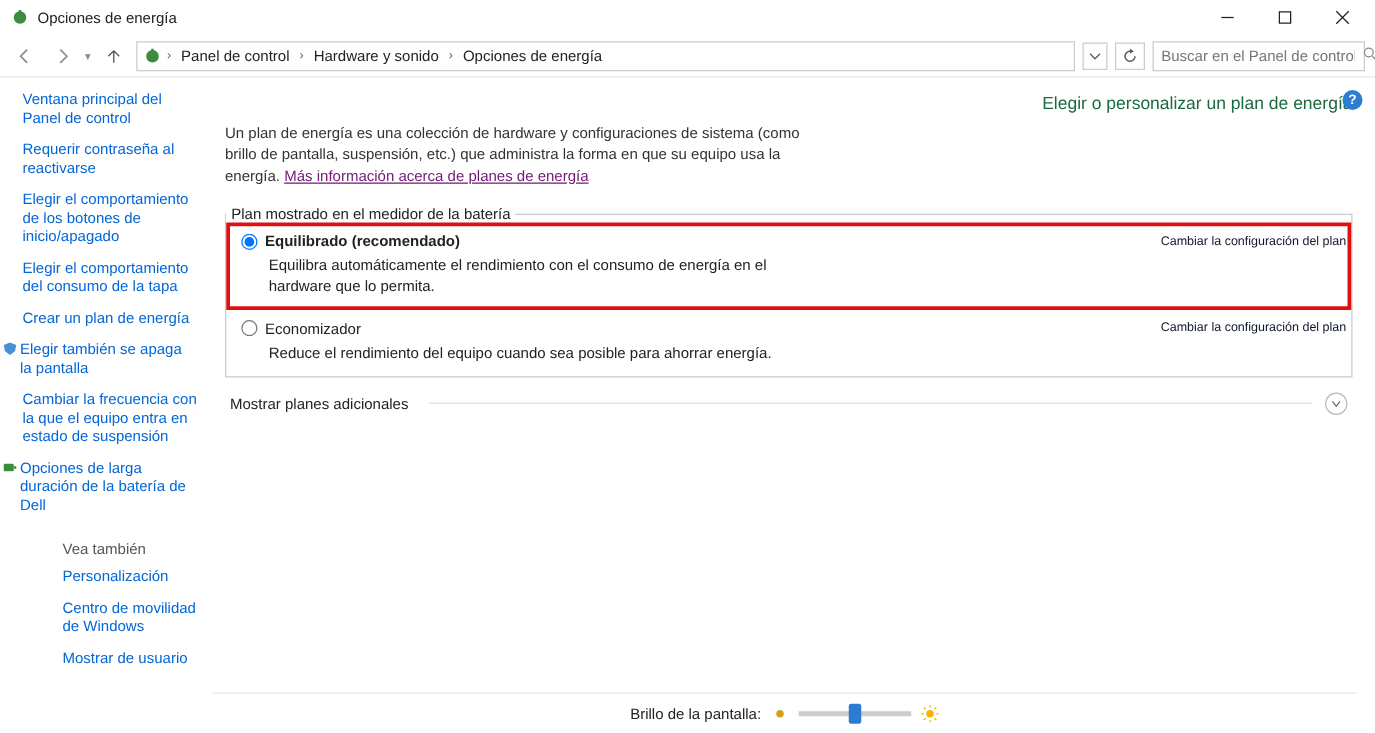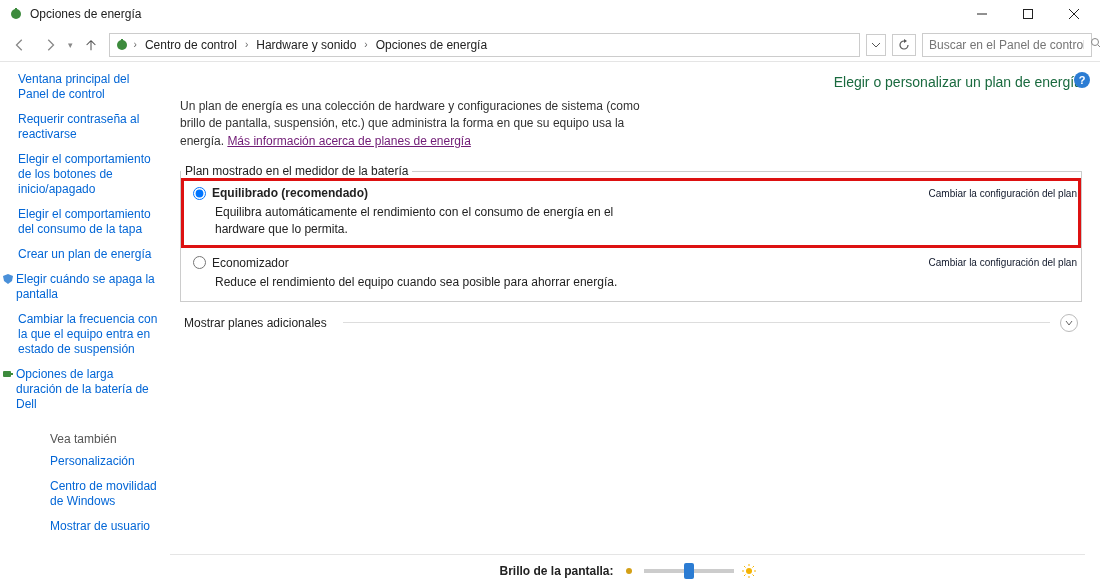--- a/index.html
+++ b/index.html
@@ -39,21 +39,21 @@
   .plan { padding:8px 4px 10px 12px; position:relative; }
   .plan.highlight { outline:3px solid #d11; outline-offset:-3px; }
   .plan-row1 { display:flex; align-items:center; gap:6px; }
   .plan input[type=radio]{ margin:0; }
   .plan-name { font-weight:700; font-size:12px; }
   .plan-name.light { font-weight:400; }
   .plan-change { margin-left:auto; color:#0f172a; text-decoration:none; font-size:10px;}
   .plan-desc { font-size:12px; margin:4px 0 0 22px; max-width:420px; line-height:1.4;}
   .additional { display:flex; align-items:center; padding:12px 4px; gap:10px;}
   .additional .chev { margin-left:auto; width:18px;height:18px; border:1px solid #bbb; border-radius:50%; display:flex;align-items:center;justify-content:center; color:#666;}
-  .bottom-bar { position:absolute; bottom:0; left:0; right:15px; height:32px; border-top:1px solid #e5e5e5; display:flex; align-items:center; justify-content:center; gap:8px; margin-left:170px;font-weight:bold;}
+  .bottom-bar { position:absolute; bottom:0; left:0; right:15px; height:32px; border-top:1px solid #e5e5e5; display:flex; align-items:center; justify-content:center; gap:8px; margin-left:170px;}
   .brightness-label { font-size:12px; }
   .sun { width:14px; height:14px; }
   .slider-track { width:90px; height:4px; background:#ccc; position:relative; }
   .slider-thumb { position:absolute; top:-6px; width:10px; height:16px; background:#2b7cd3; border-radius:2px;}
 </style>
 </head>
 <body>
 
 <div class="titlebar">
   <span class="icon">
@@ -99,21 +99,21 @@
       <svg viewBox="0 0 16 16">
         <path d="M8 3 L3 8 M8 3 L13 8 M8 3 L8 14" fill="none" stroke="#555" stroke-width="1.2"></path>
       </svg>
     </div>
   <div class="breadcrumb">
     <span class="bc-icon"><svg viewBox="0 0 16 16">
           <circle cx="8" cy="8" r="5" fill="#3d8b3d"></circle>
           <rect x="7" y="2" width="2" height="5" fill="#3d8b3d"></rect>
         </svg></span>
     <span class="sep">›</span>
-    <a>Centro de control</a>
+    <a>Panel de control</a>
     <span class="sep">›</span>
     <a>Hardware y sonido</a>
     <span class="sep">›</span>
     <a>Opciones de energía</a>
   </div>
   <div class="bc-dropdown">
       <svg width="10" height="10" viewBox="0 0 10 10">
         <path d="M1 3 L5 7 L9 3" fill="none" stroke="#555" stroke-width="1"></path>
       </svg>
     </div>
@@ -136,21 +136,21 @@
   <div class="sidebar">
     <a>Ventana principal del Panel de control</a>
     <a>Requerir contraseña al reactivarse</a>
     <a>Elegir el comportamiento de los botones de inicio/apagado</a>
     <a>Elegir el comportamiento del consumo de la tapa</a>
     <a>Crear un plan de energía</a>
     <a class="iconlink">
       <span class="sicon"><svg viewBox="0 0 12 12">
             <path d="M6 1 L11 3 L10 8 L6 11 L2 8 L1 3 Z" fill="#4a90d9"></path>
           </svg></span>
-      <span>Elegir cuándo se apaga la pantalla</span>
+      <span>Elegir también se apaga la pantalla</span>
     </a>
     <a>Cambiar la frecuencia con la que el equipo entra en estado de suspensión</a>
     <a class="iconlink">
       <span class="sicon"><svg viewBox="0 0 12 12">
             <rect x="1" y="3" width="8" height="6" fill="#3d8b3d" rx="1"></rect>
             <rect x="9" y="5" width="2" height="2" fill="#3d8b3d"></rect>
           </svg></span>
       <span>Opciones de larga duración de la batería de Dell</span>
     </a>
     <div class="seealso">

